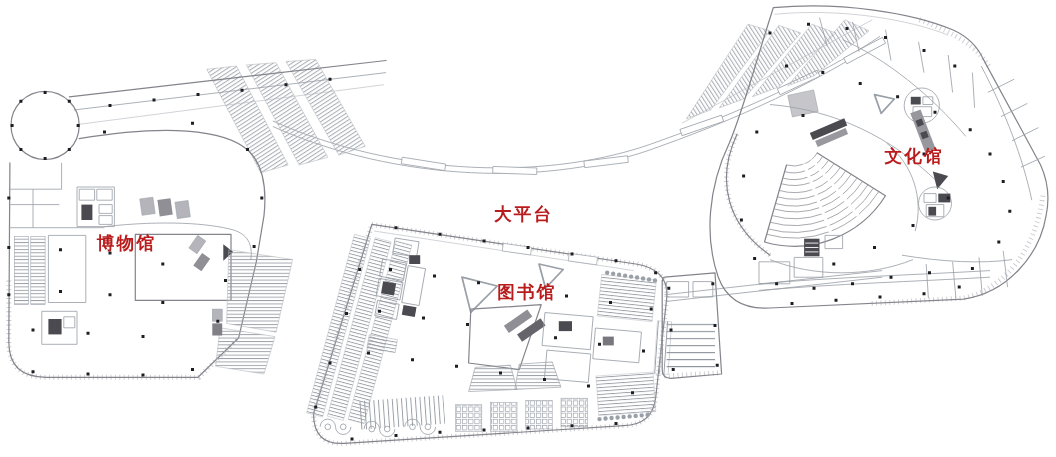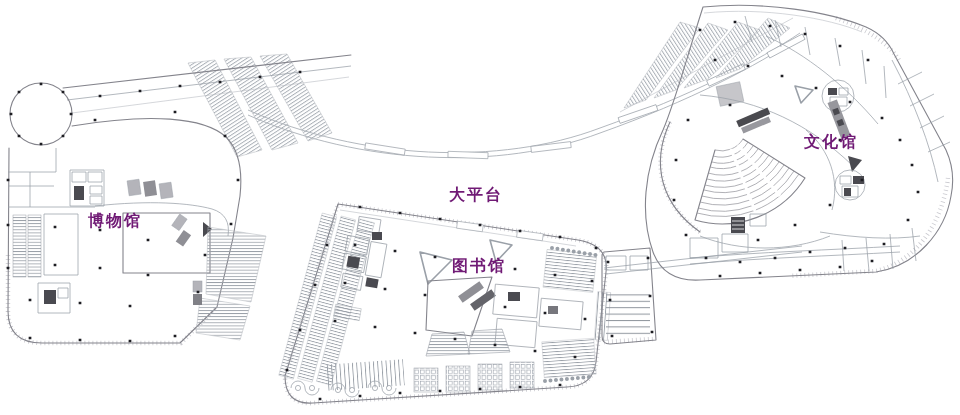--- a/index.html
+++ b/index.html
@@ -1,19 +1,19 @@
 <!DOCTYPE html>
 <html><head>
 <meta charset="utf-8">
 <style>
   html,body{margin:0;padding:0;background:#ffffff;}
   .stage{position:relative;width:960px;height:415px;background:#fff;overflow:hidden;
          font-family:"DejaVu Sans",sans-serif;}
   .stage svg{position:absolute;left:0;top:0;}
-  .plan-label{position:absolute;color:#701a75;font-weight:700;font-size:16px;
+  .plan-label{position:absolute;color:#b91c1c;font-weight:700;font-size:16px;
               letter-spacing:2px;white-space:nowrap;line-height:1;
               font-family:"DejaVu Sans",sans-serif;}
   
   .w1{stroke:#84848c;stroke-width:1.1;fill:none;stroke-linejoin:round;stroke-linecap:round;}
   .w2{stroke:#9aa0a8;stroke-width:.75;fill:none;stroke-linejoin:round;}
   .w3{stroke:#b8bcc2;stroke-width:.6;fill:none;}
   .tick{stroke:#c9c9cf;stroke-width:4.5;stroke-dasharray:.8 3.2;fill:none;}
   .dots{stroke:#1d1d22;stroke-width:2.7;stroke-linecap:square;fill:none;}
   .df{fill:#4a4a50;stroke:none;}
   .gf{fill:#b4b4ba;stroke:#9aa0a8;stroke-width:.5;}

